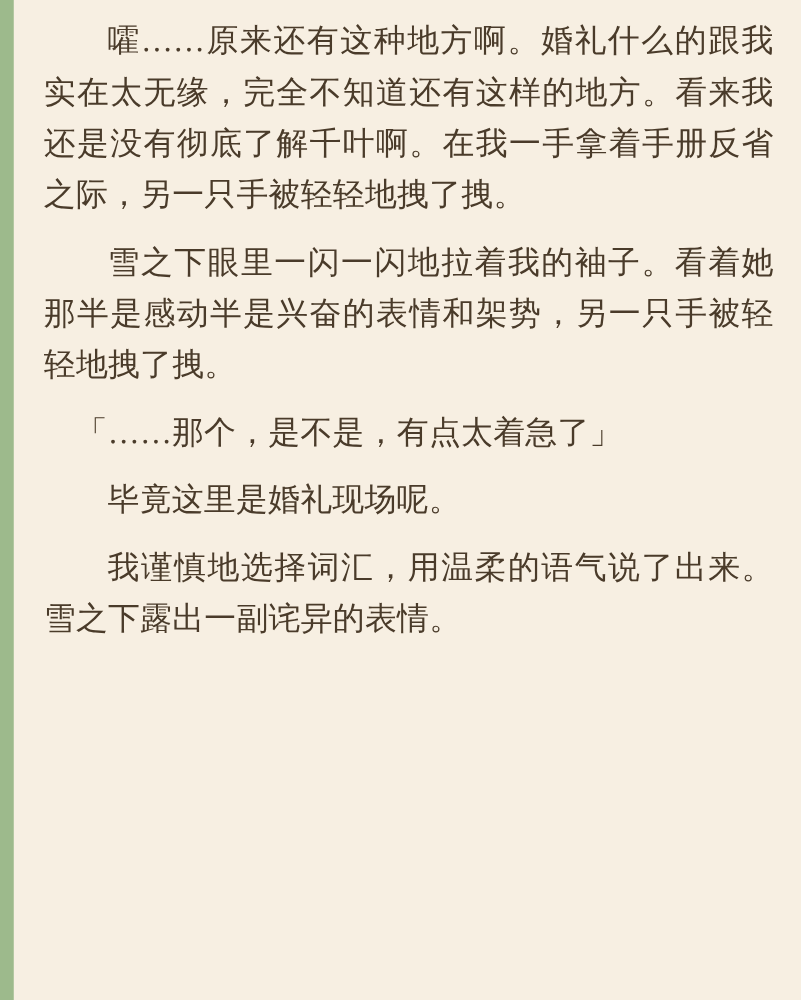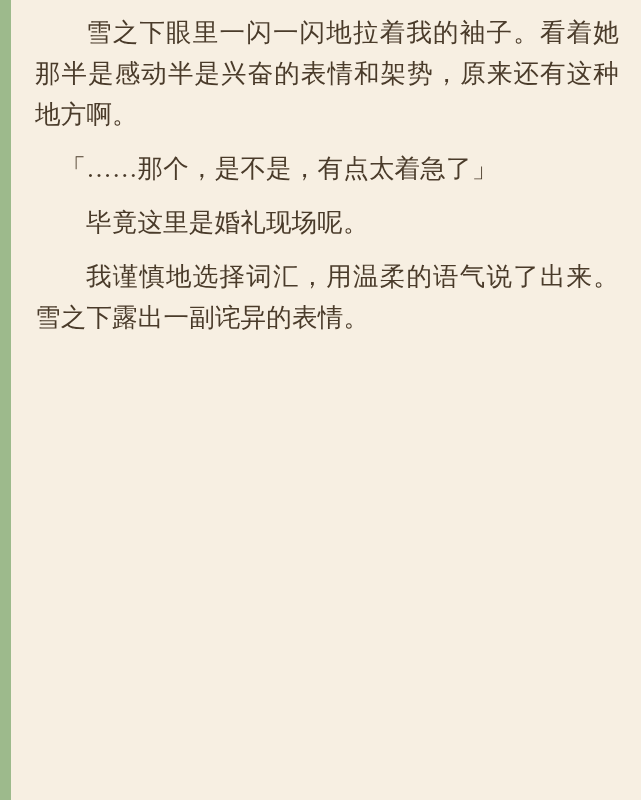--- a/index.html
+++ b/index.html
@@ -52,18 +52,19 @@
   p.para.quote {
     text-indent: 1em;
   }
 </style>
 </head>
 <body>
 
 <div id="reader">
   <div id="spine"></div>
   <div id="page-body">
-    <p class="para">雪之下眼里一闪一闪地拉着我的袖子。看着她那半是感动半是兴奋的表情和架势，原来还有这种地方啊。</p>
+    <p class="para">嚯……原来还有这种地方啊。婚礼什么的跟我实在太无缘，完全不知道还有这样的地方。看来我还是没有彻底了解千叶啊。在我一手拿着手册反省之际，另一只手被轻轻地拽了拽。</p>
+    <p class="para">雪之下眼里一闪一闪地拉着我的袖子。看着她那半是感动半是兴奋的表情和架势，另一只手被轻轻地拽了拽。</p>
     <p class="para quote">「……那个，是不是，有点太着急了」</p>
     <p class="para">毕竟这里是婚礼现场呢。</p>
     <p class="para">我谨慎地选择词汇，用温柔的语气说了出来。雪之下露出一副诧异的表情。</p>
   </div>
 </div>
 
 </body></html>

